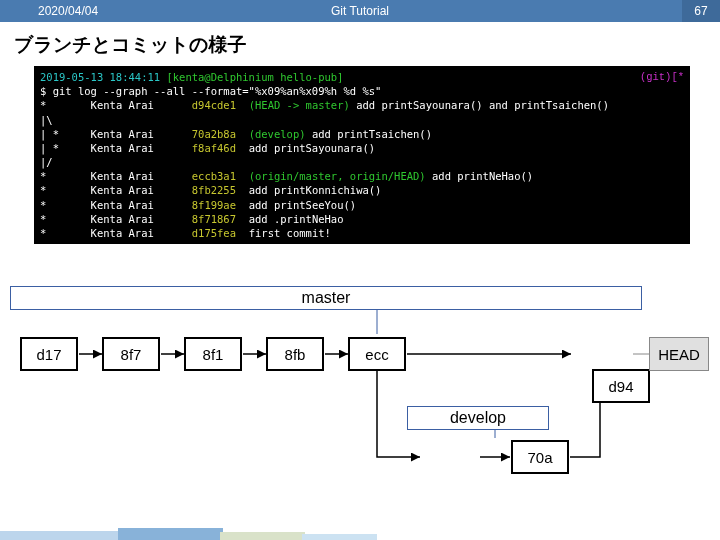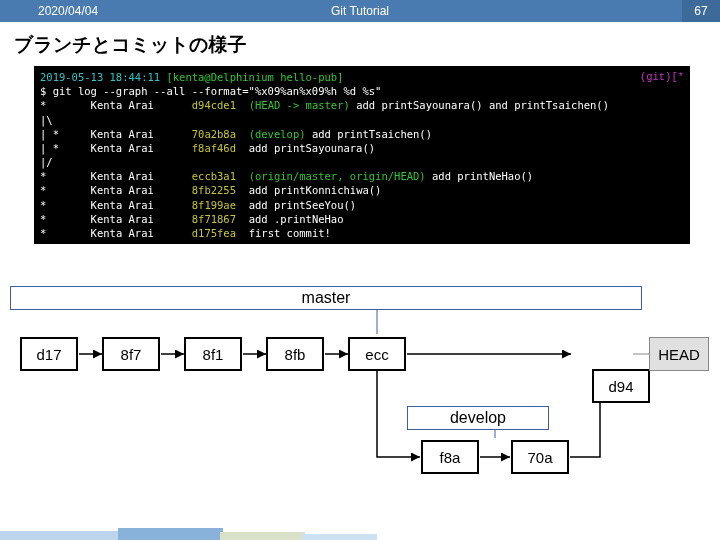--- a/index.html
+++ b/index.html
@@ -168,21 +168,20 @@
   <div class="commit" style="left:102px; top:55px;">8f7</div>
   <div class="commit" style="left:184px; top:55px;">8f1</div>
   <div class="commit" style="left:266px; top:55px;">8fb</div>
   <div class="commit" style="left:348px; top:55px;">ecc</div>
   <div class="commit" style="left:592px; top:55px;margin-top:32px;">d94</div>
 
   <div class="head-box" style="left:649px; top:55px;">HEAD</div>
 
   <div class="branch-label" style="left:407px; top:124px; width:142px; height:24px;">develop</div>
 
-  <div class="commit" style="left:421px; top:158px;">f8a</div>
   <div class="commit" style="left:511px; top:158px;">70a</div>
 </div>
 
 <div class="footer">
   <div class="a"></div>
     <div class="b"></div>
     <div class="c"></div>
     <div class="d"></div>
 </div>
 

